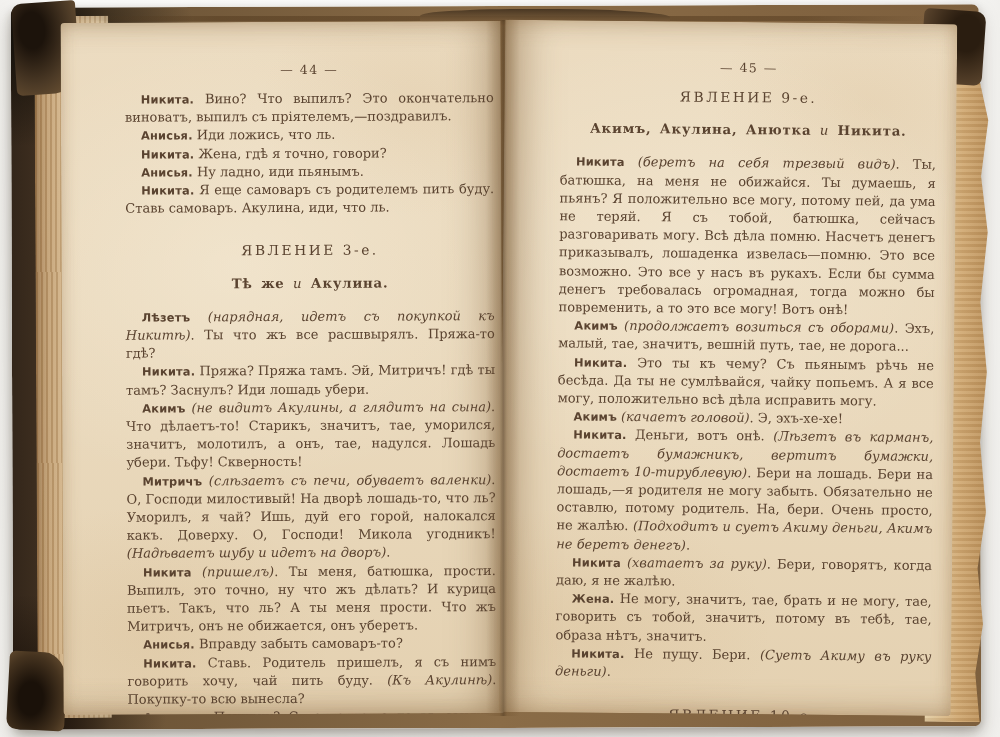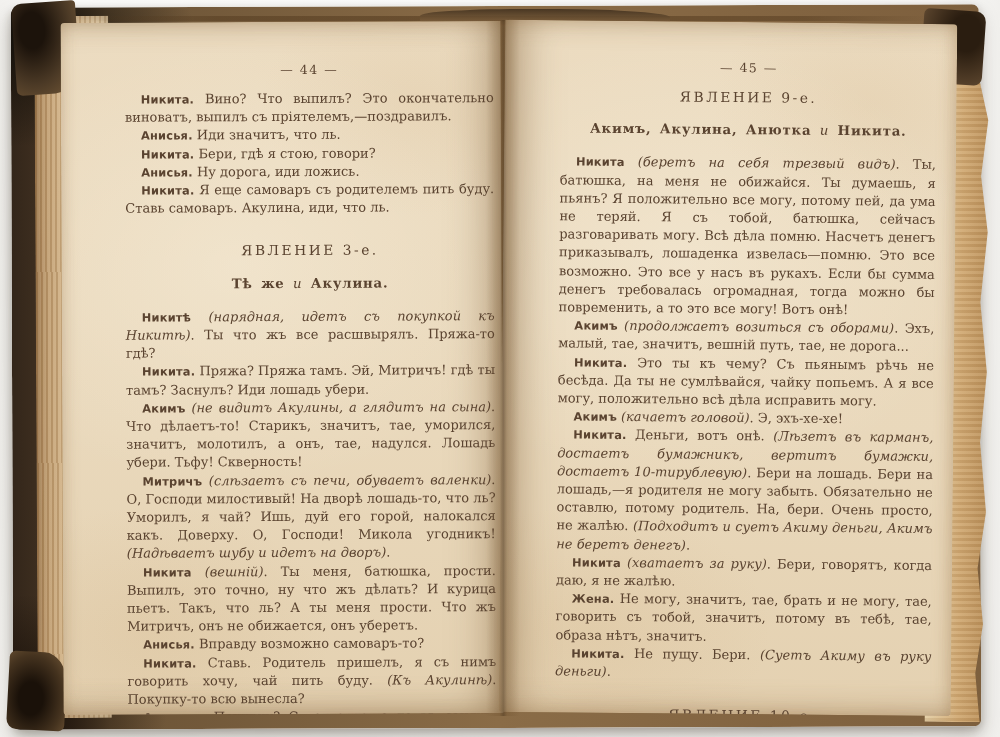--- a/index.html
+++ b/index.html
@@ -143,32 +143,32 @@
   <div class="head-band"></div>
   <div class="corner-tl"></div>
   <div class="corner-bl"></div>
   <div class="corner-tr"></div>
 
   <div class="page page-left">
     <div class="page-inner">
       <div class="page-number">— 44 —</div>
       <div class="page-content">
           <div class="line-para"><span class="seg-b">Никита.</span><span class="seg-r"> Вино? Что выпилъ? Это окончательно виноватъ, выпилъ съ пріятелемъ,—поздравилъ.</span></div>
-          <div class="line-para"><span class="seg-b">Анисья.</span><span class="seg-r"> Иди значитъ, что ль.</span></div>
-          <div class="line-para"><span class="seg-b">Никита.</span><span class="seg-r"> Бери, гдѣ я стою, говори?</span></div>
-          <div class="line-para"><span class="seg-b">Анисья.</span><span class="seg-r"> Ну дорога, иди ложись.</span></div>
+          <div class="line-para"><span class="seg-b">Анисья.</span><span class="seg-r"> Иди ложись, что ль.</span></div>
+          <div class="line-para"><span class="seg-b">Никита.</span><span class="seg-r"> Жена, гдѣ я точно, говори?</span></div>
+          <div class="line-para"><span class="seg-b">Анисья.</span><span class="seg-r"> Ну ладно, иди пьянымъ.</span></div>
           <div class="line-para"><span class="seg-b">Никита.</span><span class="seg-r"> Я еще самоваръ съ родителемъ пить буду. Ставь самоваръ. Акулина, иди, что ль.</span></div>
           <div class="line-h1"><span class="seg-r">ЯВЛЕНИЕ 3-е.</span></div>
           <div class="line-h2"><span class="seg-r">Тѣ же </span><span class="seg-i">и</span><span class="seg-r"> Акулина.</span></div>
-          <div class="line-para"><span class="seg-b">Никитѣ</span><span class="seg-r"> </span><span class="seg-i">(нарядная, идетъ съ покупкой къ Никитѣ)</span><span class="seg-r">. Ты что жъ все расшвырялъ. Пряжа-то гдѣ?</span></div>
+          <div class="line-para"><span class="seg-b">Лѣзетъ</span><span class="seg-r"> </span><span class="seg-i">(нарядная, идетъ съ покупкой къ Никитѣ)</span><span class="seg-r">. Ты что жъ все расшвырялъ. Пряжа-то гдѣ?</span></div>
           <div class="line-para"><span class="seg-b">Никита.</span><span class="seg-r"> Пряжа? Пряжа тамъ. Эй, Митричъ! гдѣ ты тамъ? Заснулъ? Иди лошадь убери.</span></div>
           <div class="line-para"><span class="seg-b">Акимъ</span><span class="seg-r"> </span><span class="seg-i">(не видитъ Акулины, а глядитъ на сына)</span><span class="seg-r">. Что дѣлаетъ-то! Старикъ, значитъ, тае, уморился, значитъ, молотилъ, а онъ, тае, надулся. Лошадь убери. Тьфу! Скверность!</span></div>
           <div class="line-para"><span class="seg-b">Митричъ</span><span class="seg-r"> </span><span class="seg-i">(слѣзаетъ съ печи, обуваетъ валенки)</span><span class="seg-r">. О, Господи милостивый! На дворѣ лошадь-то, что ль? Уморилъ, я чай? Ишь, дуй его горой, налокался какъ. Доверху. О, Господи! Микола угодникъ! </span><span class="seg-i">(Надѣваетъ шубу и идетъ на дворъ)</span><span class="seg-r">.</span></div>
-          <div class="line-para"><span class="seg-b">Никита</span><span class="seg-r"> </span><span class="seg-i">(вешній)</span><span class="seg-r">. Ты меня, батюшка, прости. Выпилъ, это точно, ну что жъ дѣлать? И курица пьетъ. Такъ, что ль? А ты меня прости. Что жъ Митричъ, онъ не обижается, онъ уберетъ.</span></div>
-          <div class="line-para"><span class="seg-b">Анисья.</span><span class="seg-r"> Вправду возможно самоваръ-то?</span></div>
+          <div class="line-para"><span class="seg-b">Никита</span><span class="seg-r"> </span><span class="seg-i">(пришелъ)</span><span class="seg-r">. Ты меня, батюшка, прости. Выпилъ, это точно, ну что жъ дѣлать? И курица пьетъ. Такъ, что ль? А ты меня прости. Что жъ Митричъ, онъ не обижается, онъ уберетъ.</span></div>
+          <div class="line-para"><span class="seg-b">Анисья.</span><span class="seg-r"> Вправду забыть самоваръ-то?</span></div>
           <div class="line-para"><span class="seg-b">Никита.</span><span class="seg-r"> Ставь. Родитель пришелъ, я съ нимъ говорить хочу, чай пить буду. </span><span class="seg-i">(Къ Акулинѣ)</span><span class="seg-r">. Покупку-то всю вынесла?</span></div>
           <div class="line-para"><span class="seg-b">Акулина.</span><span class="seg-r"> Покупку? Свое взяла, а то въ саняхъ. Вотъ это на, не моя. </span></div>
         </div>
     </div>
   </div>
 
   <div class="page page-right">
     <div class="page-inner">
       <div class="page-number">— 45 —</div>
       <div class="page-content">

